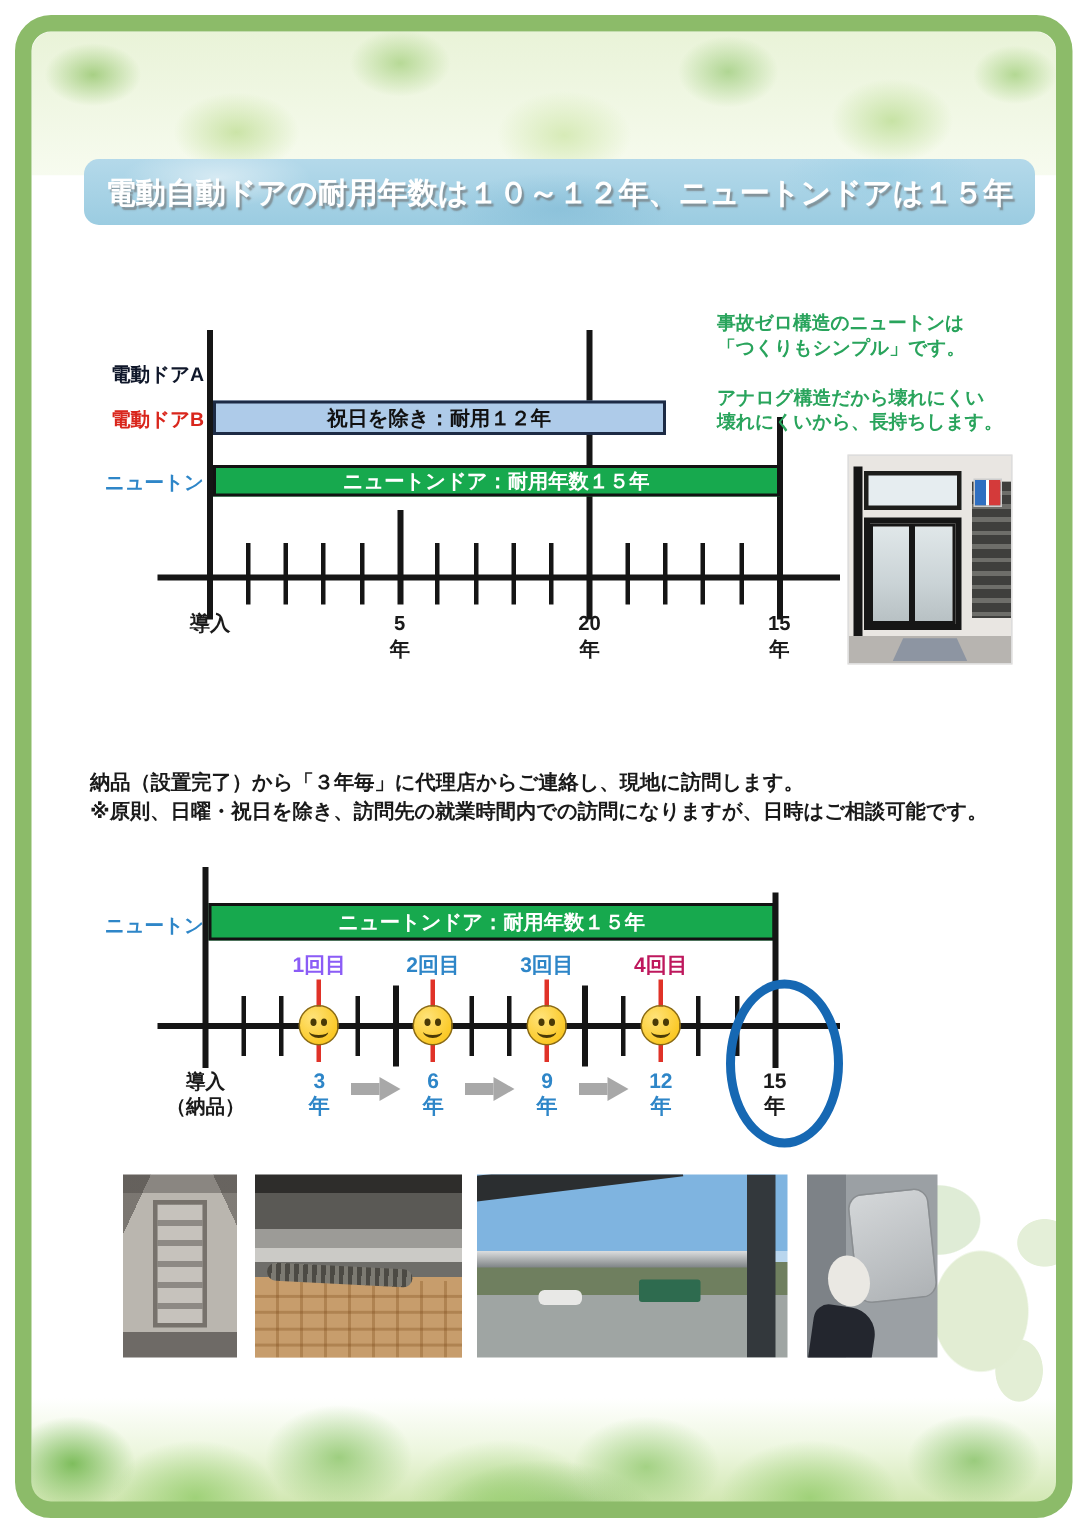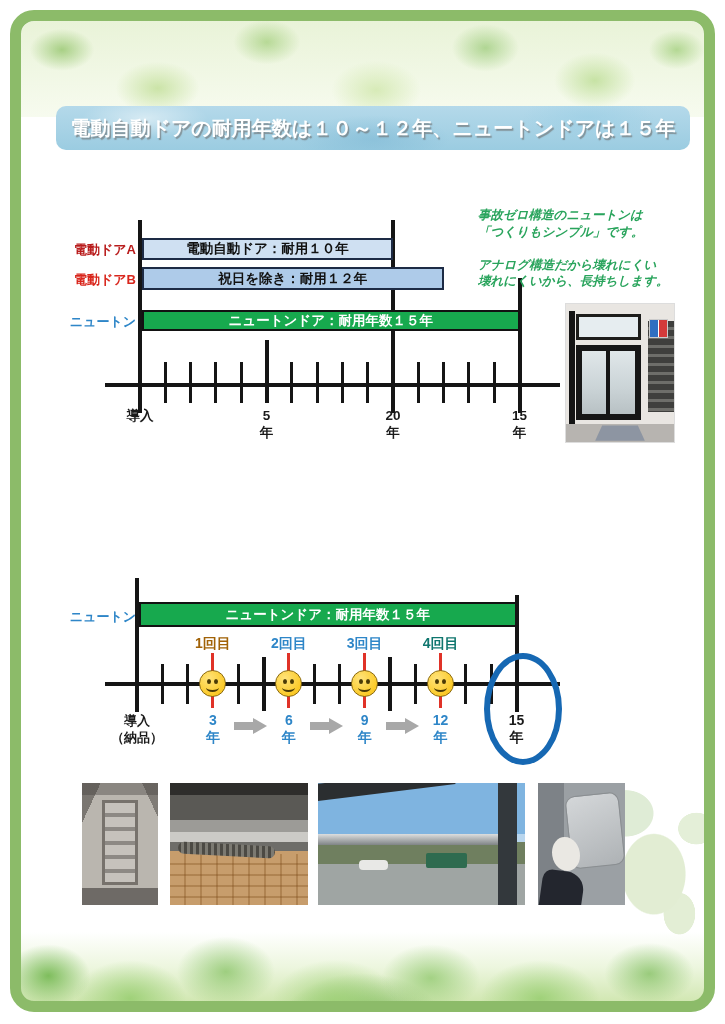--- a/index.html
+++ b/index.html
@@ -54,21 +54,21 @@
       radial-gradient(95px 30px at 84% 25%, rgba(150,205,228,.5), transparent 70%),
       linear-gradient(180deg,#b4d9ea,#9bcce1);
     color:#fff;font-size:20px;font-weight:bold;text-shadow:1.5px 2px 1px rgba(110,110,110,.65);}
   #banner1{top:106px;}
   #banner2{top:459px;}
 
   .body-text{position:absolute;left:60px;width:640px;color:#1a1a1a;font-size:13.5px;font-weight:bold;line-height:19px;white-space:pre-line;z-index:3;}
   #body1{top:156px;}
   #body2{top:512px;}
   .note-green{position:absolute;color:#29a45c;font-weight:bold;font-size:12.5px;line-height:16.5px;white-space:pre-line;z-index:4;}
-  #note1{left:478px;top:207px;width:232px;font-style:italic;}
+  #note1{left:478px;top:207px;width:232px;}
   #note2{left:527px;top:589px;width:192px;line-height:17px;}
 
   
   .chart{position:absolute;left:0;width:725px;z-index:3;}
   #chart1{top:210px;height:250px;}
   #chart2{top:575px;height:210px;}
   .axisline,.tick,.guide{position:absolute;background:#151515;}
   .bar{position:absolute;display:flex;align-items:center;justify-content:center;font-weight:bold;font-size:13.5px;box-sizing:border-box;}
   .row-label{position:absolute;left:50px;width:86px;text-align:right;font-weight:bold;font-size:13px;}
   .tick-label{position:absolute;text-align:center;font-weight:bold;color:#1a1a1a;white-space:pre-line;line-height:17px;font-size:13.5px;}
@@ -141,22 +141,21 @@
       <div class="tick" style="left: 214.4px; top: 152px; width: 3px; height: 41px;"></div>
       <div class="tick" style="left: 239.7px; top: 152px; width: 3px; height: 41px;"></div>
       <div class="tick" style="left: 290.3px; top: 152px; width: 3px; height: 41px;"></div>
       <div class="tick" style="left: 315.6px; top: 152px; width: 3px; height: 41px;"></div>
       <div class="tick" style="left: 340.9px; top: 152px; width: 3px; height: 41px;"></div>
       <div class="tick" style="left: 366.2px; top: 152px; width: 3px; height: 41px;"></div>
       <div class="tick" style="left: 416.8px; top: 152px; width: 3px; height: 41px;"></div>
       <div class="tick" style="left: 442.1px; top: 152px; width: 3px; height: 41px;"></div>
       <div class="tick" style="left: 467.4px; top: 152px; width: 3px; height: 41px;"></div>
       <div class="tick" style="left: 492.7px; top: 152px; width: 3px; height: 41px;"></div>
-      <div class="row-label" style="top: 31px; color: #b91c1c; padding-right: 6px;">電動ドアA</div>
-      <div class="bar" style="left: 142px; top: 28px; width: 251px; height: 22px; background: rgb(207, 224, 242); border: 2px solid rgb(29, 43, 69); color: rgb(17, 17, 17);">電動自動ドア：耐用１０年</div>
+      <div class="row-label" style="top: 31px; color: #0f172a; padding-right: 6px;">電動ドアA</div>
       <div class="row-label" style="top: 60.5px; color: rgb(217, 38, 28); padding-right: 6px;">電動ドアB</div>
       <div class="bar" style="left: 142px; top: 57px; width: 301.6px; height: 23px; background: rgb(174, 203, 233); border: 2px solid rgb(29, 43, 69); color: rgb(17, 17, 17);">祝日を除き：耐用１２年</div>
       <div class="row-label" style="top: 102.5px; color: rgb(46, 134, 200); padding-right: 6px;">ニュートン</div>
       <div class="bar" style="left: 142px; top: 100px; width: 377.5px; height: 21px; background: rgb(23, 169, 78); border: 2px solid rgb(18, 18, 18); color: rgb(255, 255, 255);">ニュートンドア：耐用年数１５年</div>
       <div class="tick-label" style="left: 110px; width: 60px; top: 197px;">導入</div>
       <div class="tick-label" style="left: 236.5px; width: 60px; top: 197px;">5
 年</div>
       <div class="tick-label" style="left: 363px; width: 60px; top: 197px;">20
 年</div>
       <div class="tick-label" style="left: 489.5px; width: 60px; top: 197px;">15
@@ -174,20 +173,22 @@
     <div class="dp-doors">
       <div class="dp-pane"></div>
       <div class="dp-pane"></div>
     </div>
     <div class="dp-pillar"></div>
     <div class="dp-floor"></div>
     <div class="dp-mat"></div>
     <div class="dp-sign"></div>
   </div>
 
+  <div class="body-text" id="body2">納品（設置完了）から「３年毎」に代理店からご連絡し、現地に訪問します。
+※原則、日曜・祝日を除き、訪問先の就業時間内での訪問になりますが、日時はご相談可能です。</div>
 
   <div class="chart" id="chart2">
       <div class="row-label" style="top: 33px; color: rgb(46, 134, 200); padding-right: 6px;">ニュートン</div>
       <div class="bar" style="left: 139px; top: 27px; width: 377.5px; height: 25px; background: rgb(23, 169, 78); border: 2px solid rgb(18, 18, 18); color: rgb(255, 255, 255);">ニュートンドア：耐用年数１５年</div>
       <div class="guide" style="left: 135px; width: 4px; top: 3px; height: 134px;"></div>
       <div class="guide" style="left: 514.5px; width: 4px; top: 20px; height: 117px;"></div>
       <div class="axisline" style="left: 105px; top: 107px; width: 455px; height: 4px;"></div>
       <div class="tick" style="left: 160.8px; top: 89px; width: 3px; height: 40px;"></div>
       <div class="tick" style="left: 186.1px; top: 89px; width: 3px; height: 40px;"></div>
       <div class="tick" style="left: 211.4px; top: 78px; width: 3px; height: 55px; background: rgb(224, 50, 40);"></div>
@@ -195,21 +196,21 @@
       <div class="tick" style="left: 261.5px; top: 82px; width: 4px; height: 54px;"></div>
       <div class="tick" style="left: 287.3px; top: 78px; width: 3px; height: 55px; background: rgb(224, 50, 40);"></div>
       <div class="tick" style="left: 312.6px; top: 89px; width: 3px; height: 40px;"></div>
       <div class="tick" style="left: 337.9px; top: 89px; width: 3px; height: 40px;"></div>
       <div class="tick" style="left: 363.2px; top: 78px; width: 3px; height: 55px; background: rgb(224, 50, 40);"></div>
       <div class="tick" style="left: 388px; top: 82px; width: 4px; height: 54px;"></div>
       <div class="tick" style="left: 413.8px; top: 89px; width: 3px; height: 40px;"></div>
       <div class="tick" style="left: 439.1px; top: 78px; width: 3px; height: 55px; background: rgb(224, 50, 40);"></div>
       <div class="tick" style="left: 464.4px; top: 89px; width: 3px; height: 40px;"></div>
       <div class="tick" style="left: 489.7px; top: 89px; width: 3px; height: 40px;"></div>
-      <div class="visit-label" style="left: 182.9px; width: 60px; top: 60px; color: #a16207;">1回目</div>
+      <div class="visit-label" style="left: 182.9px; width: 60px; top: 60px; color: #8b5cf6;">1回目</div>
       <div class="smiley" style="left: 199.4px; top: 95px;">
         <span class="eye l"></span>
         <span class="eye r"></span>
         <span class="mouth"></span>
       </div>
       <div class="year-label" style="left: 192.9px; width: 40px; top: 137px; color: rgb(46, 134, 200);">3
 年</div>
       <div class="visit-label" style="left: 258.8px; width: 60px; top: 60px; color: rgb(46, 134, 200);">2回目</div>
       <div class="smiley" style="left: 275.3px; top: 95px;">
         <span class="eye l"></span>
@@ -219,21 +220,21 @@
       <div class="year-label" style="left: 268.8px; width: 40px; top: 137px; color: rgb(46, 134, 200);">6
 年</div>
       <div class="visit-label" style="left: 334.7px; width: 60px; top: 60px; color: rgb(46, 134, 200);">3回目</div>
       <div class="smiley" style="left: 351.2px; top: 95px;">
         <span class="eye l"></span>
         <span class="eye r"></span>
         <span class="mouth"></span>
       </div>
       <div class="year-label" style="left: 344.7px; width: 40px; top: 137px; color: rgb(46, 134, 200);">9
 年</div>
-      <div class="visit-label" style="left: 410.6px; width: 60px; top: 60px; color: #0f766e;">4回目</div>
+      <div class="visit-label" style="left: 410.6px; width: 60px; top: 60px; color: #be185d;">4回目</div>
       <div class="smiley" style="left: 427.1px; top: 95px;">
         <span class="eye l"></span>
         <span class="eye r"></span>
         <span class="mouth"></span>
       </div>
       <div class="year-label" style="left: 420.6px; width: 40px; top: 137px; color: rgb(46, 134, 200);">12
 年</div>
       <div class="year-label" style="left: 99px; width: 76px; top: 137px; color: rgb(26, 26, 26); font-size: 13px;">導入
 （納品）</div>
       <div class="year-label" style="left: 496.5px; width: 40px; top: 137px; color: rgb(26, 26, 26);">15

